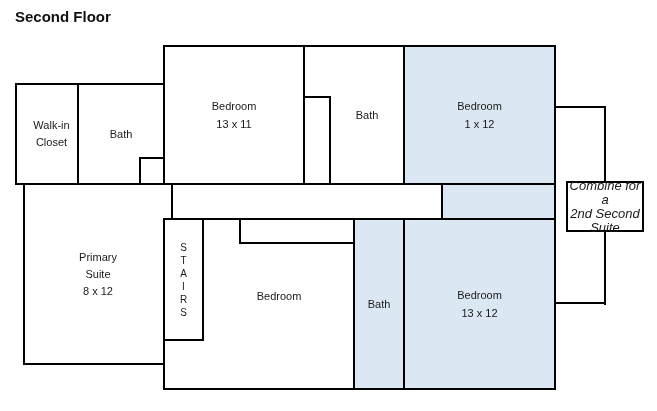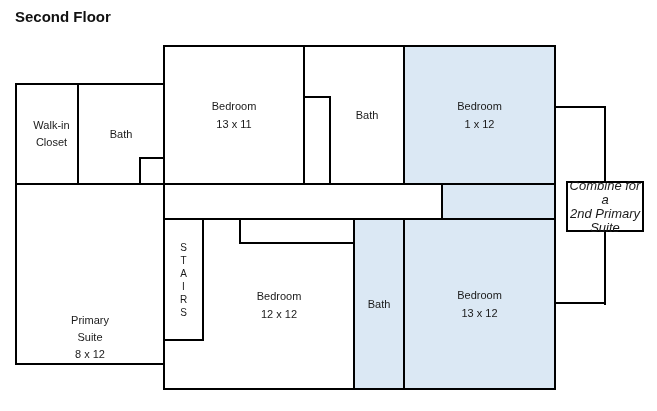--- a/index.html
+++ b/index.html
@@ -55,21 +55,21 @@
   
   .walk-in-closet   { left: 15px;  top: 83px;  width: 73px;  height: 102px; }
   .bath-upper-left  { left: 77px;  top: 83px;  width: 88px;  height: 102px; }
   .notch            { left: 139px; top: 157px; width: 26px;  height: 28px; }
   .bedroom-11x11    { left: 163px; top: 45px;  width: 142px; height: 140px; line-height: 18px; }
   .bath-upper       { left: 303px; top: 45px;  width: 102px; height: 140px; padding-left: 26px; }
   .nook             { left: 303px; top: 96px;  width: 28px;  height: 89px; }
   .bedroom-11x12    { left: 403px; top: 45px;  width: 153px; height: 140px; line-height: 18px; }
   .hallway-white    { left: 163px; top: 183px; width: 280px; height: 37px; }
   .hallway-blue     { left: 441px; top: 183px; width: 115px; height: 37px; }
-  .primary-suite    { left: 15px;  top: 183px; width: 150px; height: 182px; justify-content: flex-end; }
+  .primary-suite    { left: 23px;  top: 183px; width: 150px; height: 182px; }
   .lower-section    { left: 163px; top: 218px; width: 393px; height: 172px; }
   .stairs           { left: 163px; top: 218px; width: 41px;  height: 123px; font-size: 10px; line-height: 13px; }
   .closet-strip     { left: 239px; top: 218px; width: 116px; height: 26px; }
   .bath-lower       { left: 353px; top: 218px; width: 52px;  height: 172px; }
   .bedroom-14x12    { left: 403px; top: 218px; width: 153px; height: 172px; line-height: 18px; }
   .bedroom-12x12-label { left: 204px; top: 287px; width: 150px; }
   .combine-note {
     left: 566px; top: 181px; width: 78px; height: 51px;
     font-size: 13px;
     font-style: italic;
@@ -140,26 +140,25 @@
     <span>Bath</span>
   </div>
 
   <div class="room bedroom-14x12" style="background: rgb(219, 232, 244);">
     <span>Bedroom</span>
     <span>13 x 12</span>
   </div>
 
   <div class="label-free bedroom-12x12-label">
     <div>Bedroom</div>
-    <div>12 x 12</div>
   </div>
 
   <div class="wline bracket-top"></div>
   <div class="wline bracket-vert"></div>
   <div class="wline bracket-bottom"></div>
 
   <div class="room combine-note">
     <span>Combine for a</span>
-    <span>2nd Primary</span>
+    <span>2nd Second</span>
     <span>Suite</span>
   </div>
 
 </div>
 
 </body></html>

